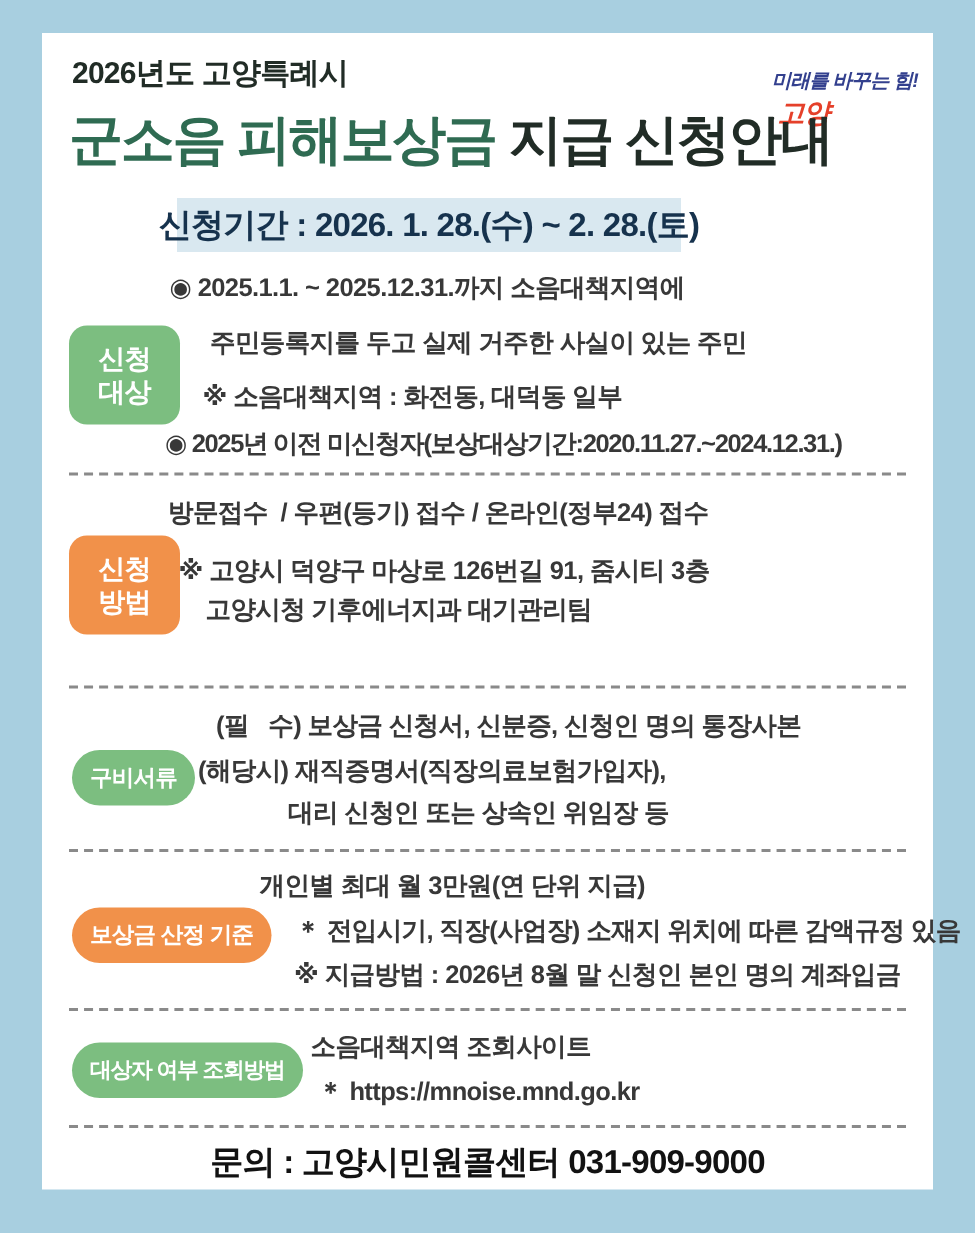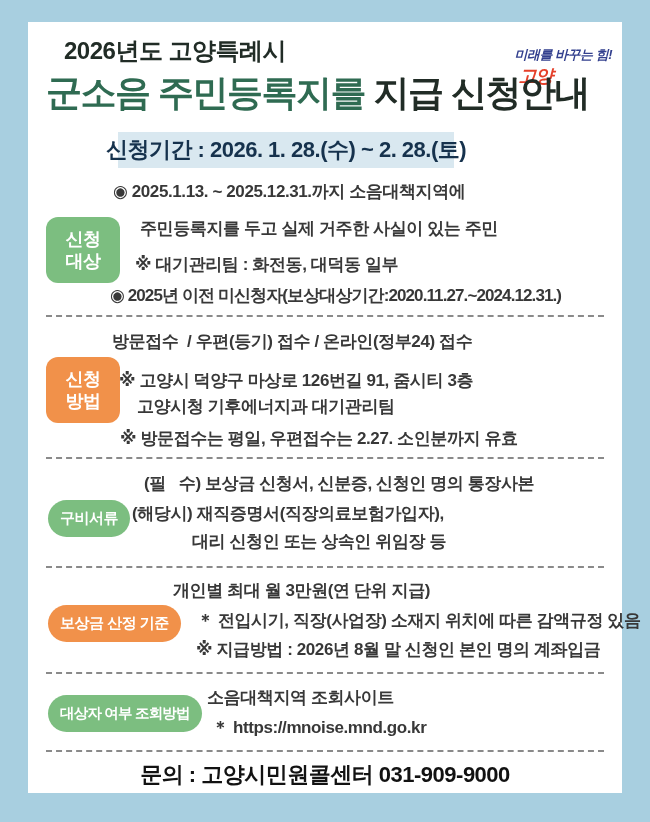--- a/index.html
+++ b/index.html
@@ -16,22 +16,22 @@
     background:var(--card-bg,#ffffff);
   }
   .slogan{
     position:absolute;top:5px;right:10px;white-space:pre;
     font-weight:800;
     font-style:italic;
   }
   .slogan .tagline{font-size:13px;color:var(--slogan-blue,#33408e);letter-spacing:-0.5px;}
   .slogan .brand{font-size:18px;color:var(--slogan-red,#e5402a);letter-spacing:-1px;margin-left:4px;}
   .year-title{
-    position:absolute;top:13px;left:36px;
-    font-size:24px;font-weight:800;letter-spacing:-0.5px;
+    position:absolute;top:13px;left:20px;
+    font-size:20px;font-weight:800;letter-spacing:-0.5px;
     color:var(--title-dark,#212c26);white-space:pre;
   }
   .main-title{
     position:absolute;top:47px;left:18px;
     font-size:36px;font-weight:800;letter-spacing:-1.5px;white-space:pre;
   }
   .main-title .hl{color:var(--title-green,#2f6b52);}
   .main-title .rest{color:var(--title-dark,#212c26);}
   .period{
     position:absolute;top:110px;left:90px;width:336px;height:36px;
@@ -79,43 +79,42 @@
 <div class="stage">
   <div class="card">
 
     <div class="slogan">
       <span class="tagline">미래를 바꾸는 힘!</span>
       <span class="brand">고양</span>
     </div>
 
     <div class="year-title">2026년도 고양특례시</div>
 
-    <h1 class="main-title" style="margin:0;"><span class="hl">군소음 주민등록지를</span><span class="rest"> 지급 신청안내</span></h1>
+    <h1 class="main-title" style="margin:0;"><span class="hl">군소음 피해보상금</span><span class="rest"> 지급 신청안내</span></h1>
 
     <div class="period">신청기간 : 2026. 1. 28.(수) ~ 2. 28.(토)</div>
 
     <div class="badge two green" style="top:195px;">
       <span>신청</span>
       <span>대상</span>
     </div>
-    <p class="ln" style="top:158px;left:85px;">◉ 2025.1.13. ~ 2025.12.31.까지 소음대책지역에</p>
+    <p class="ln" style="top:158px;left:85px;">◉ 2025.1.1. ~ 2025.12.31.까지 소음대책지역에</p>
     <p class="ln" style="top:195px;left:112px;text-align:right;">주민등록지를 두고 실제 거주한 사실이 있는 주민</p>
-    <p class="ln" style="top:231px;left:107px;">※ 대기관리팀 : 화전동, 대덕동 일부</p>
+    <p class="ln" style="top:231px;left:107px;">※ 소음대책지역 : 화전동, 대덕동 일부</p>
     <p class="ln tight" style="top:262px;left:82px;">◉ 2025년 이전 미신청자(보상대상기간:2020.11.27.~2024.12.31.)</p>
 
     <div class="dash" style="top:293px;"></div>
 
     <div class="badge two orange" style="top:335px;">
       <span>신청</span>
       <span>방법</span>
     </div>
     <p class="ln" style="top:308px;left:84px;">방문접수  / 우편(등기) 접수 / 온라인(정부24) 접수</p>
     <p class="ln" style="top:347px;left:91px;">※ 고양시 덕양구 마상로 126번길 91, 줌시티 3층</p>
     <p class="ln" style="top:373px;left:109px;">고양시청 기후에너지과 대기관리팀</p>
-    <p class="ln" style="top:405px;left:92px;">※ 방문접수는 평일, 우편접수는 2.27. 소인분까지 유효</p>
 
     <div class="dash" style="top:435px;"></div>
 
     <div class="badge pill green" style="top:478px;">
       <span>구비서류</span>
     </div>
     <p class="ln" style="top:450px;left:116px;">(필   수) 보상금 신청서, 신분증, 신청인 명의 통장사본</p>
     <p class="ln" style="top:480px;left:104px;">(해당시) 재직증명서(직장의료보험가입자),</p>
     <p class="ln" style="top:508px;left:164px;">대리 신청인 또는 상속인 위임장 등</p>
 

